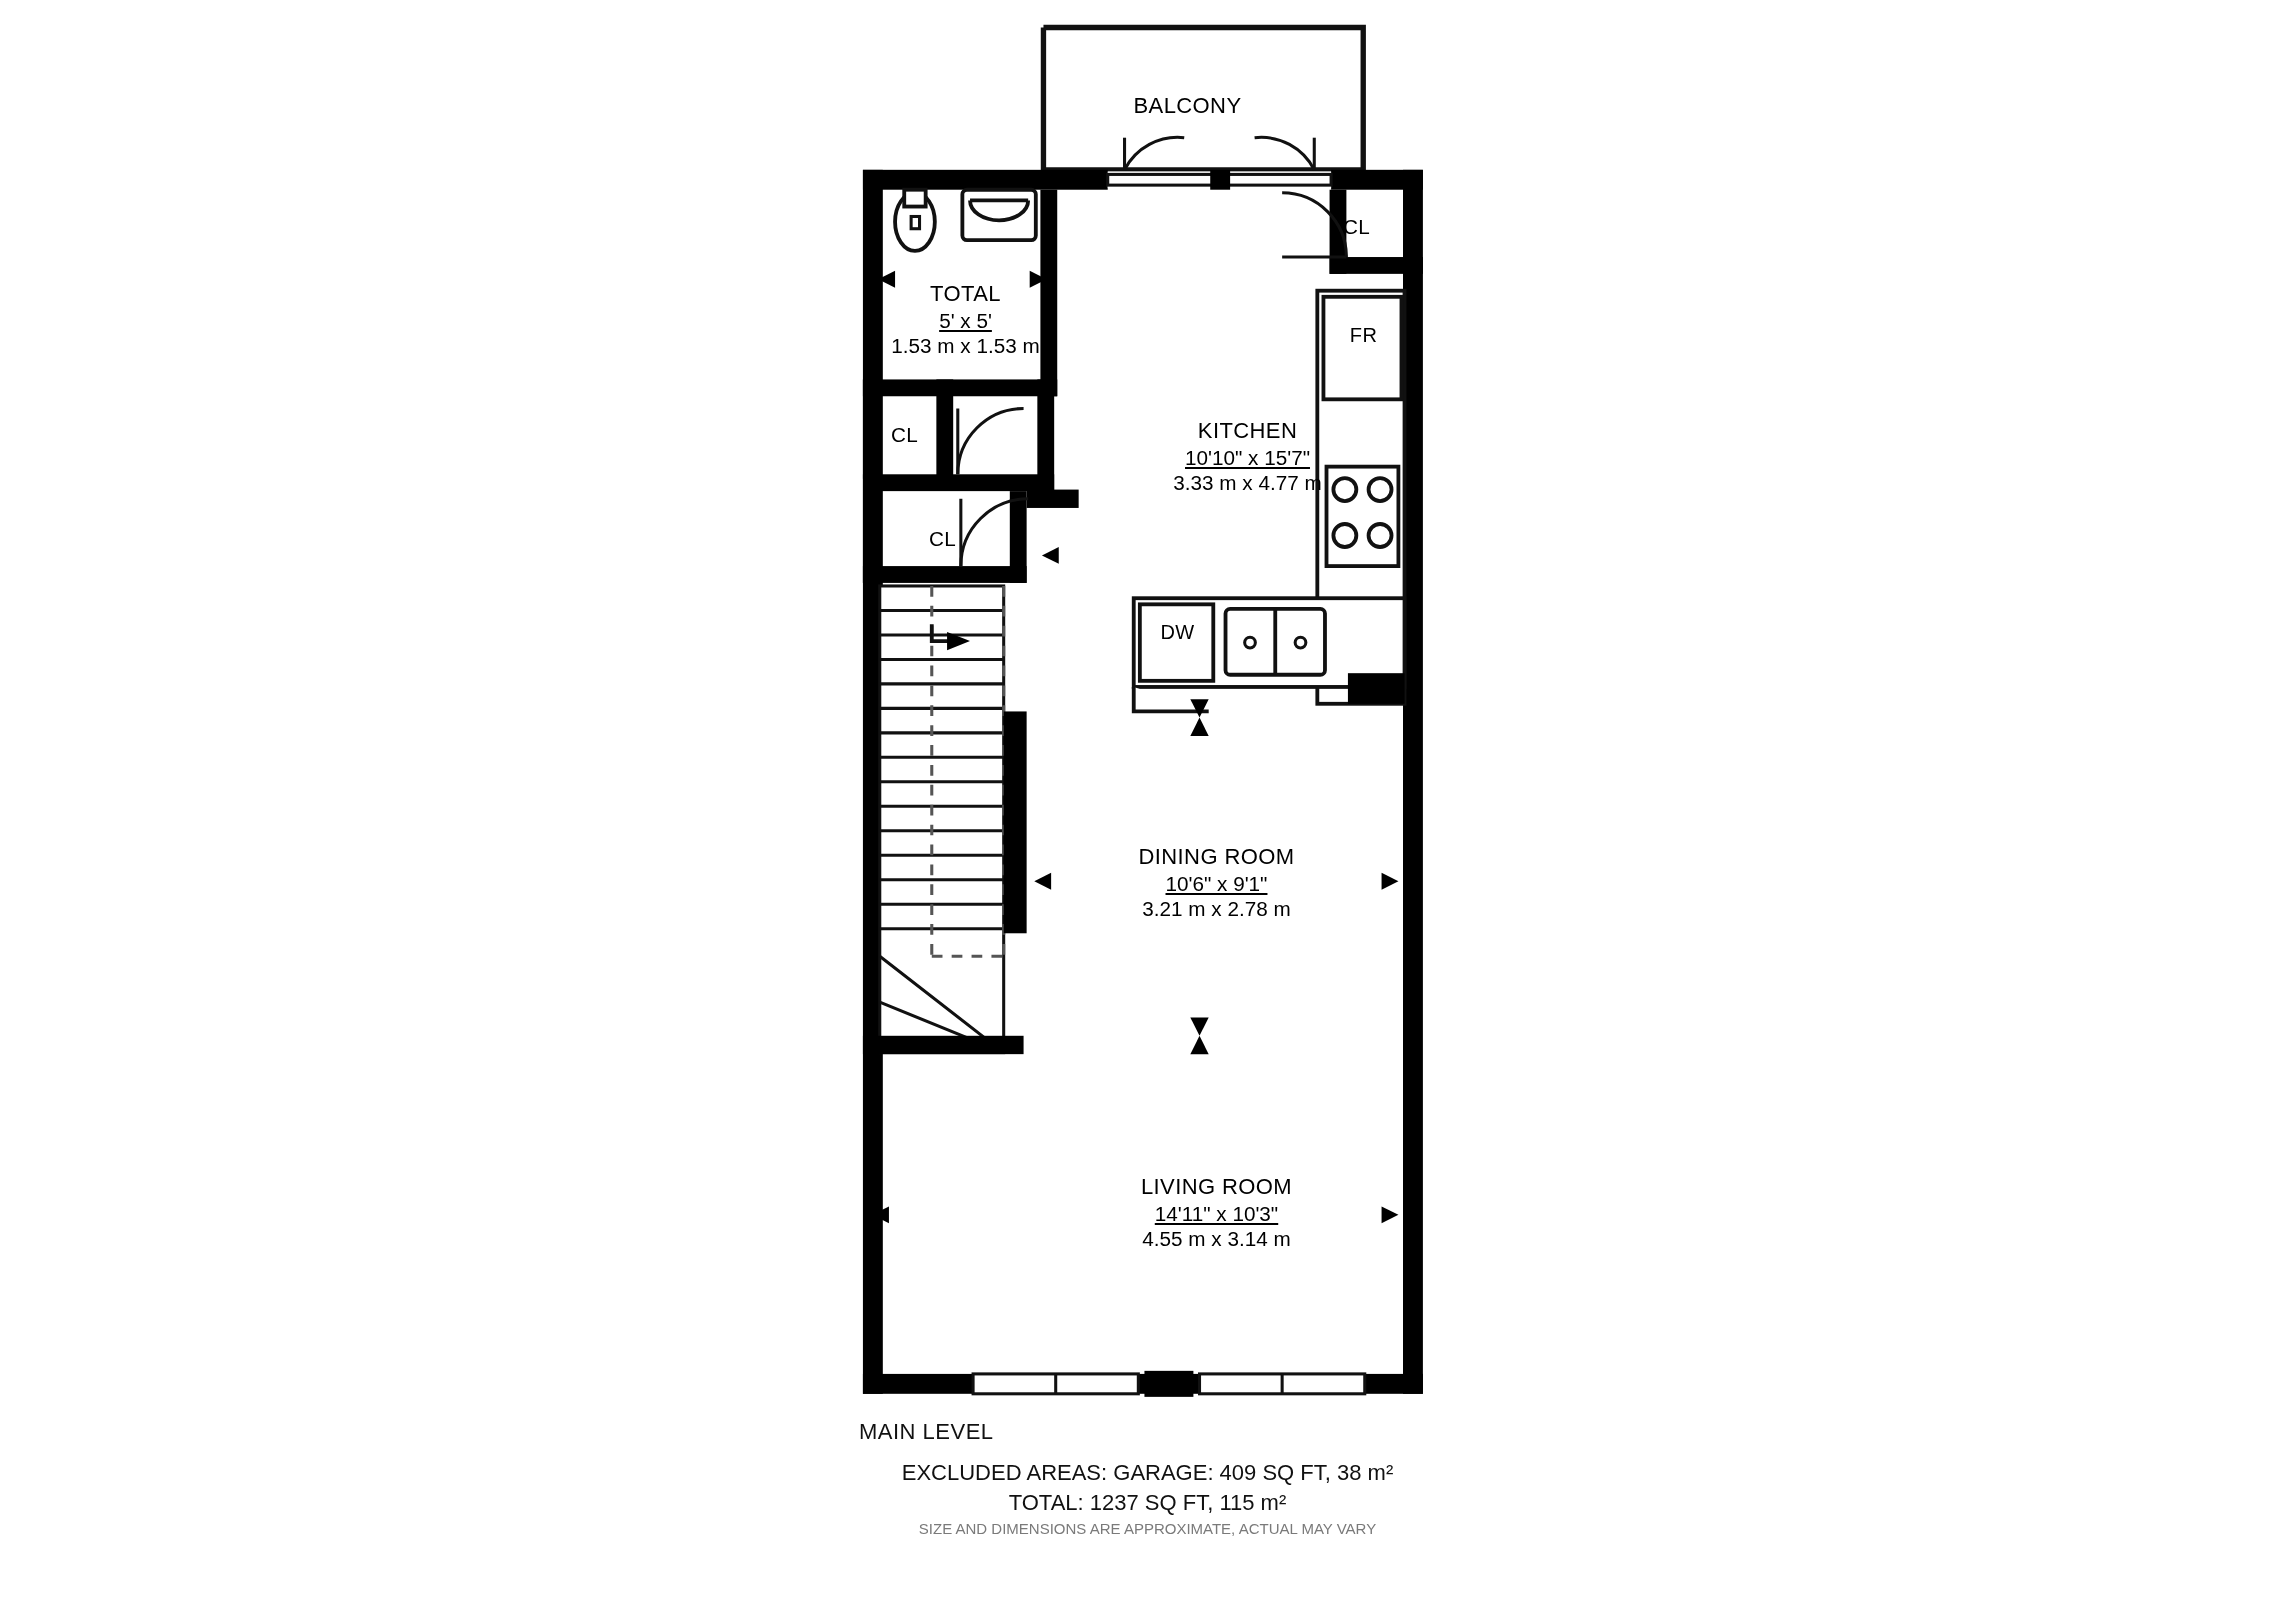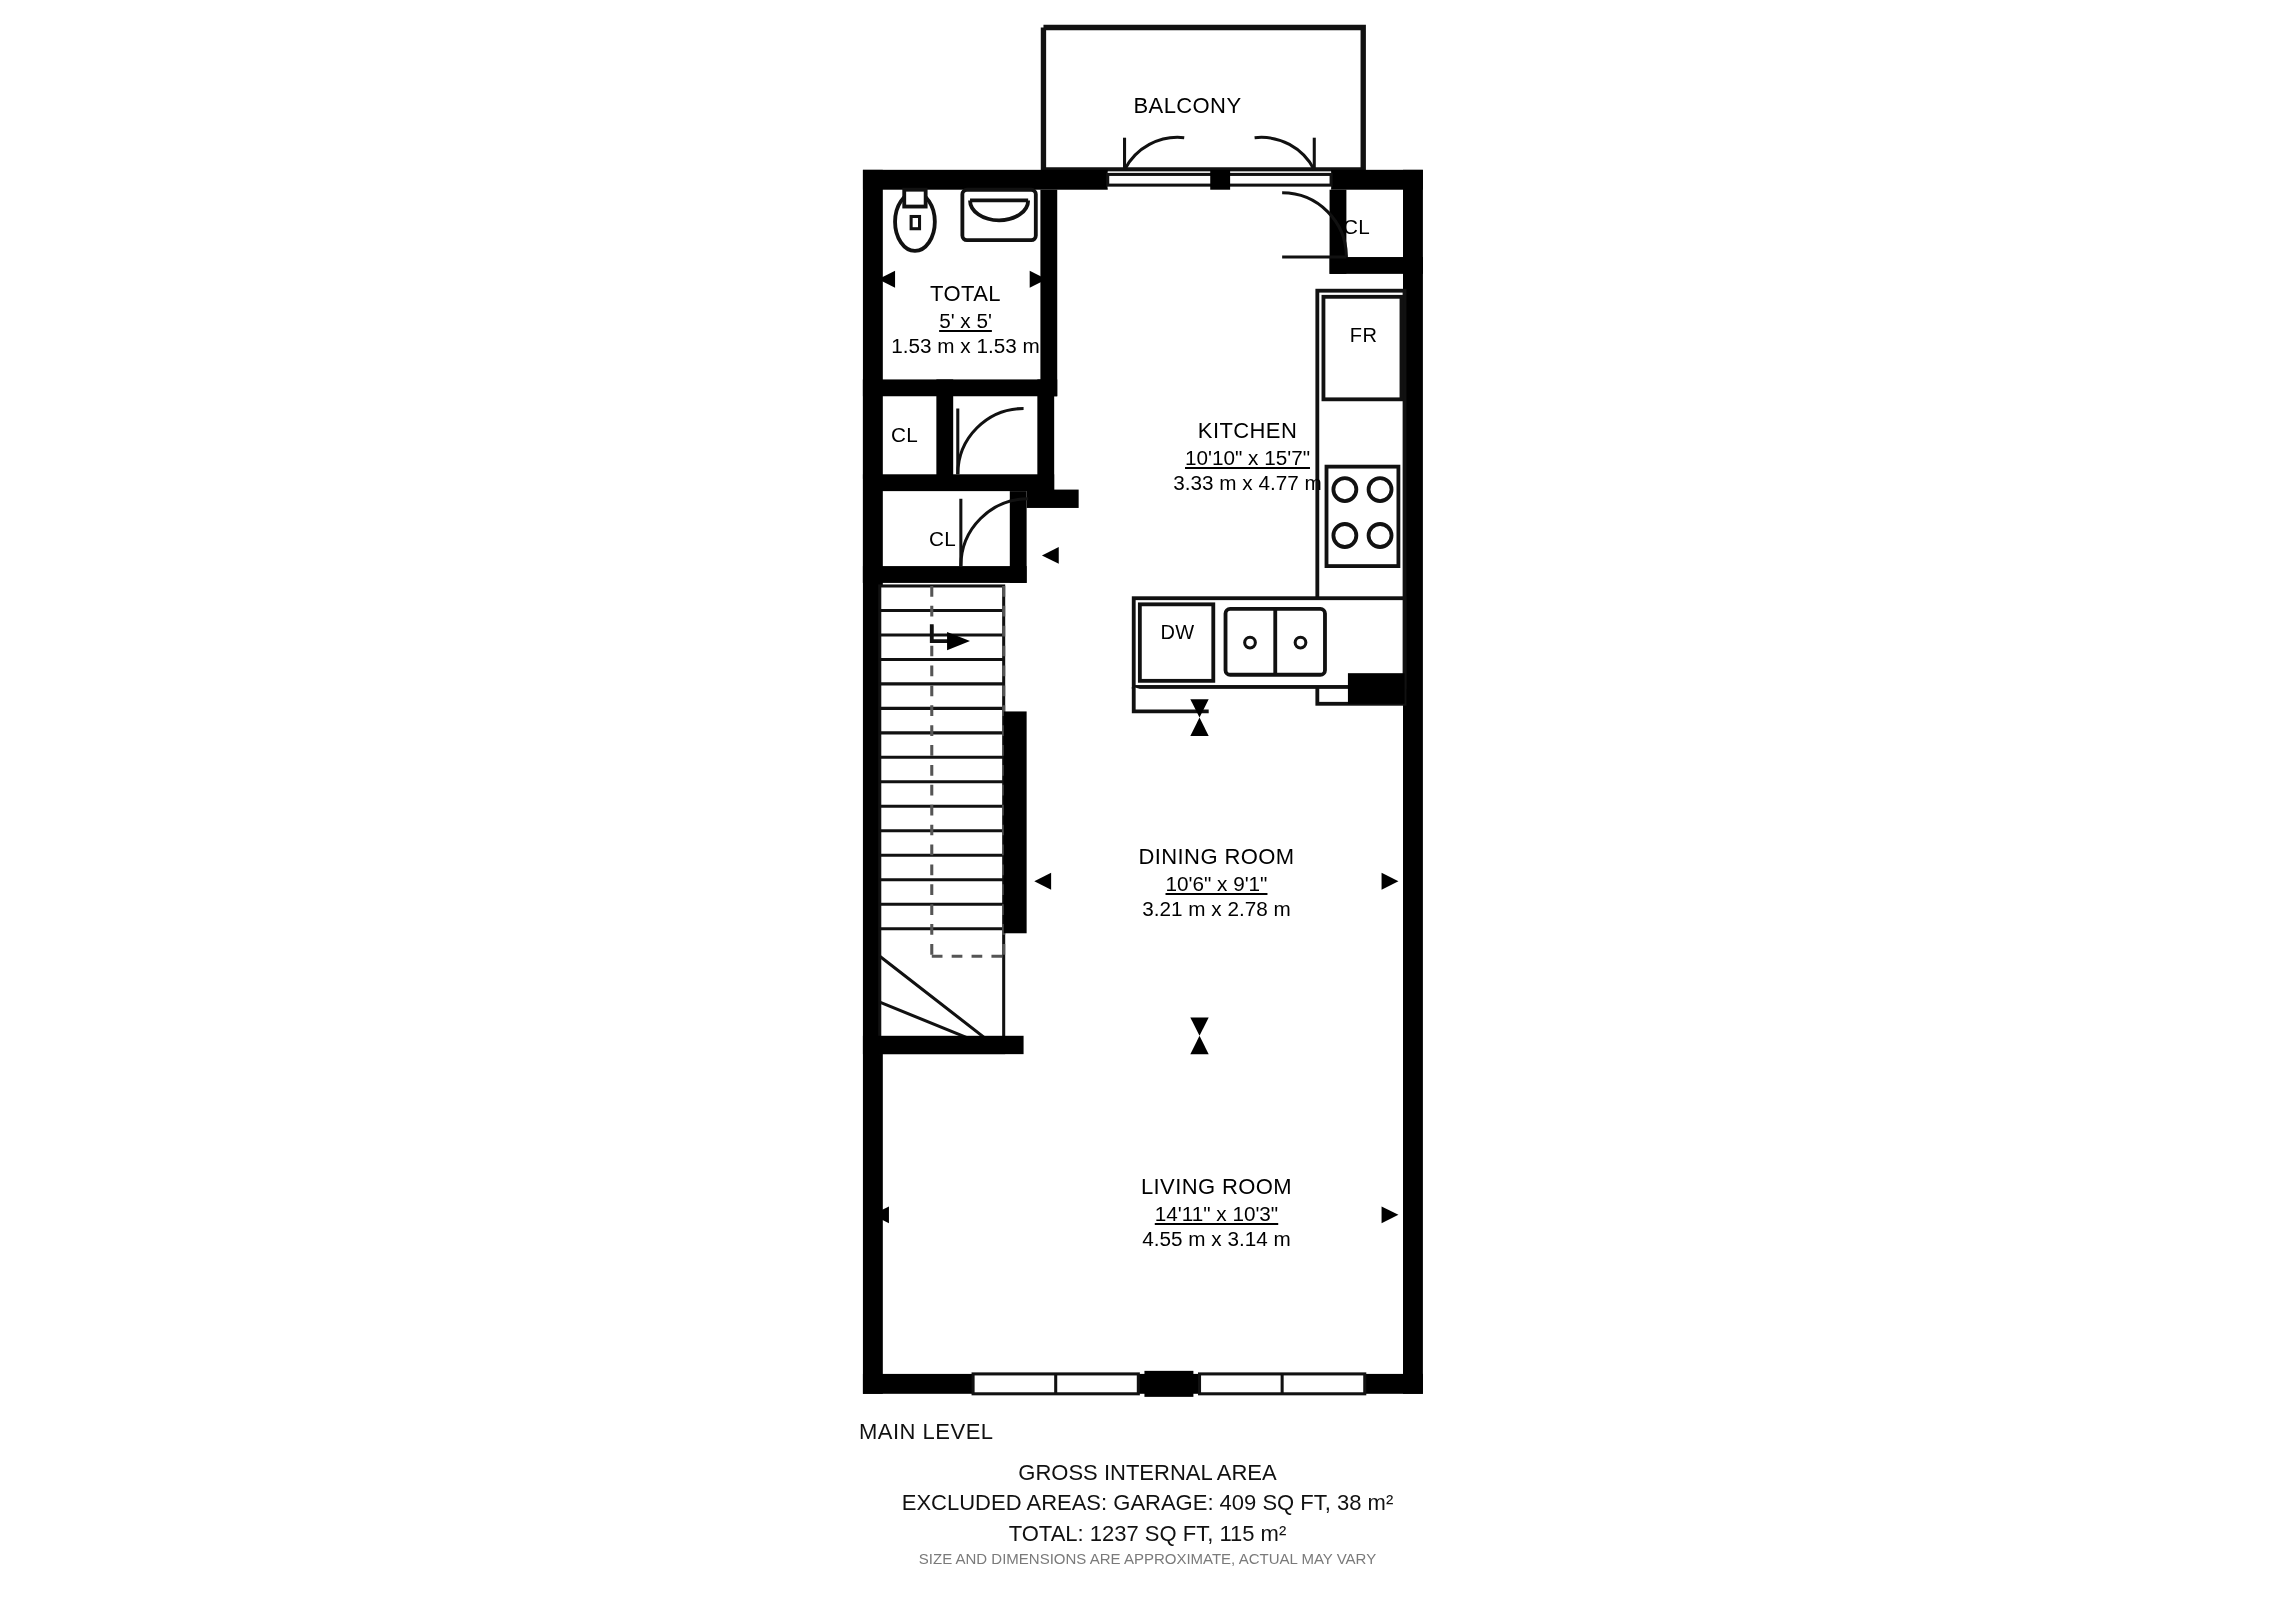--- a/index.html
+++ b/index.html
@@ -278,18 +278,17 @@
   <span class="l1">FR</span>
 </div>
 
 <div class="lbl appl-tag" style="left:1139px; top:620px; width:77px;">
   <span class="l1">DW</span>
 </div>
 
 <div id="level-label">MAIN LEVEL</div>
 
 <div id="footer">
-  <div>GROSS INTERNAL AREA</div>
   <div>EXCLUDED AREAS: GARAGE: 409 SQ FT, 38 m²</div>
   <div>TOTAL: 1237 SQ FT, 115 m²</div>
   <div class="disc">SIZE AND DIMENSIONS ARE APPROXIMATE, ACTUAL MAY VARY</div>
 </div>
 
 
 </body></html>

